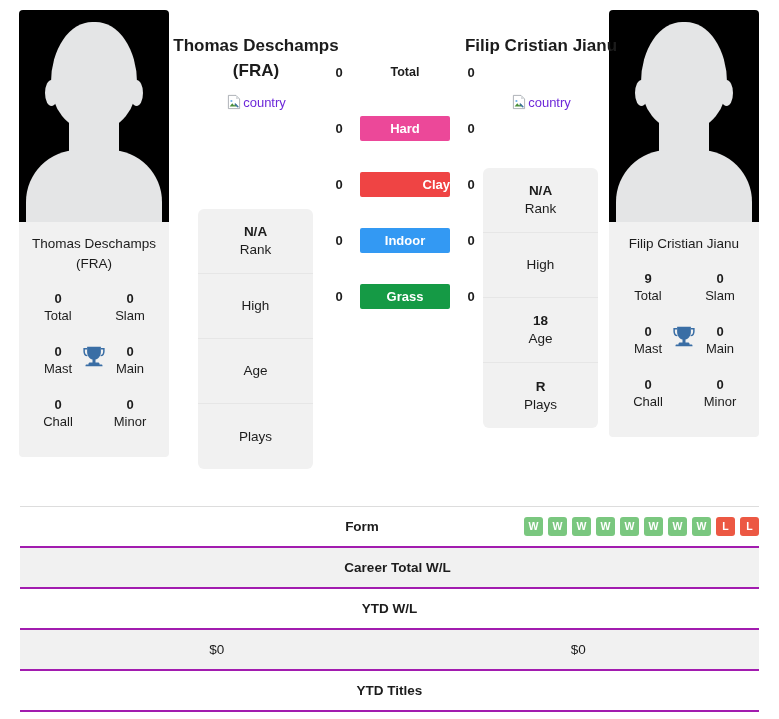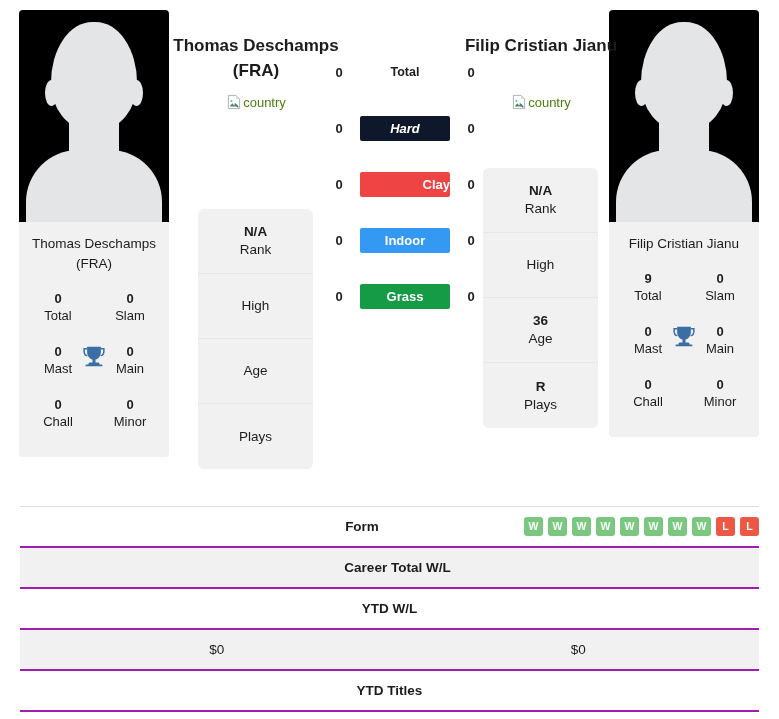--- a/index.html
+++ b/index.html
@@ -161,21 +161,21 @@
   }
   .head-name.left  { left: 166px; top: 33px; }
   .head-name.right { left: 451px; top: 33px; }
 
   .country-img {
     position: absolute;
     width: 180px;
     text-align: center;
     font-size: 13px;
     line-height: 16px;
-    color: #4d7c0f;
+    color: #6d28d9;
     white-space: nowrap;
   }
   .country-img.left  { left: 166px; top: 94px; }
   .country-img.right { left: 451px; top: 94px; }
   .broken-img {
     display: inline-block;
     width: 16px; height: 16px;
     vertical-align: -3px;
     margin-right: 1px;
   }
@@ -387,21 +387,21 @@
     </div>
 
     <div class="surfaces">
       <div class="surface-row">
         <div class="surface-val">0</div>
         <div class="surface-badge plain">Total</div>
         <div class="surface-val">0</div>
       </div>
       <div class="surface-row">
         <div class="surface-val">0</div>
-        <div class="surface-badge" id="badge-hard" style="background: #0f172a; font-style: italic;">Hard</div>
+        <div class="surface-badge" id="badge-hard" style="background: #ec4899;">Hard</div>
         <div class="surface-val">0</div>
       </div>
       <div class="surface-row">
         <div class="surface-val">0</div>
         <div class="surface-badge" id="badge-clay" style="background: #ef4444; text-align: right;">Clay</div>
         <div class="surface-val">0</div>
       </div>
       <div class="surface-row">
         <div class="surface-val">0</div>
         <div class="surface-badge" id="badge-indoor" style="background: rgb(51, 153, 243);">Indoor</div>
@@ -436,21 +436,21 @@
     <div class="info-col right">
       <div class="info-cell">
         <span class="val">N/A</span>
         <span class="lbl">Rank</span>
       </div>
       <div class="info-cell">
 
         <span class="lbl">High</span>
       </div>
       <div class="info-cell">
-        <span class="val">36</span>
+        <span class="val">18</span>
         <span class="lbl">Age</span>
       </div>
       <div class="info-cell">
         <span class="val">R</span>
         <span class="lbl">Plays</span>
       </div>
     </div>
   </div>
 
   <div class="stats-table">

